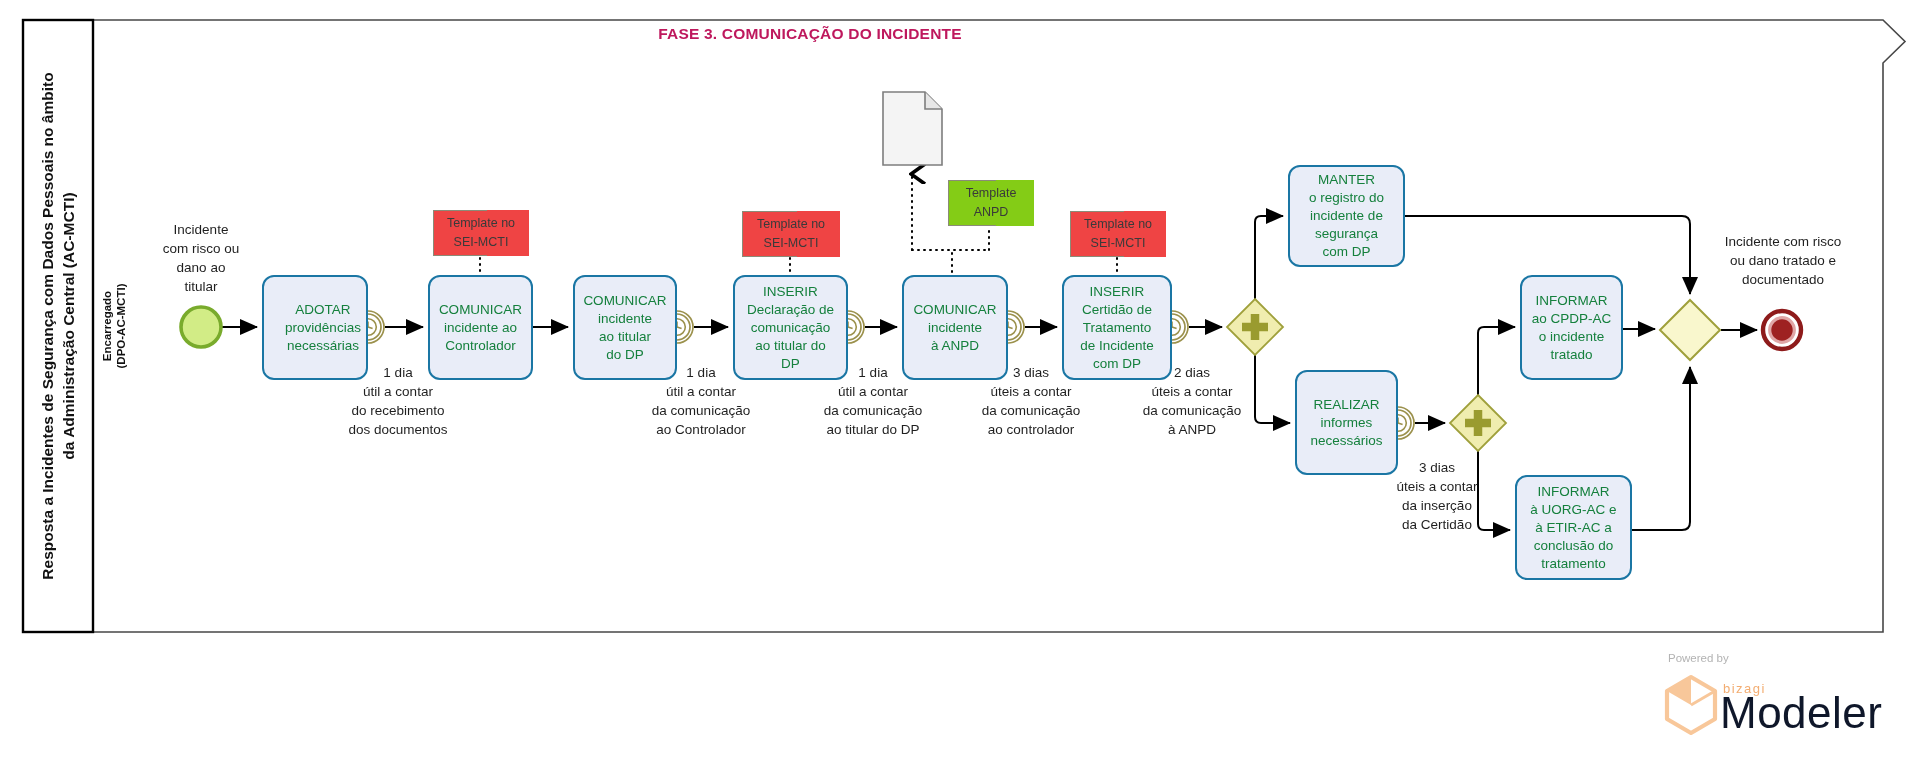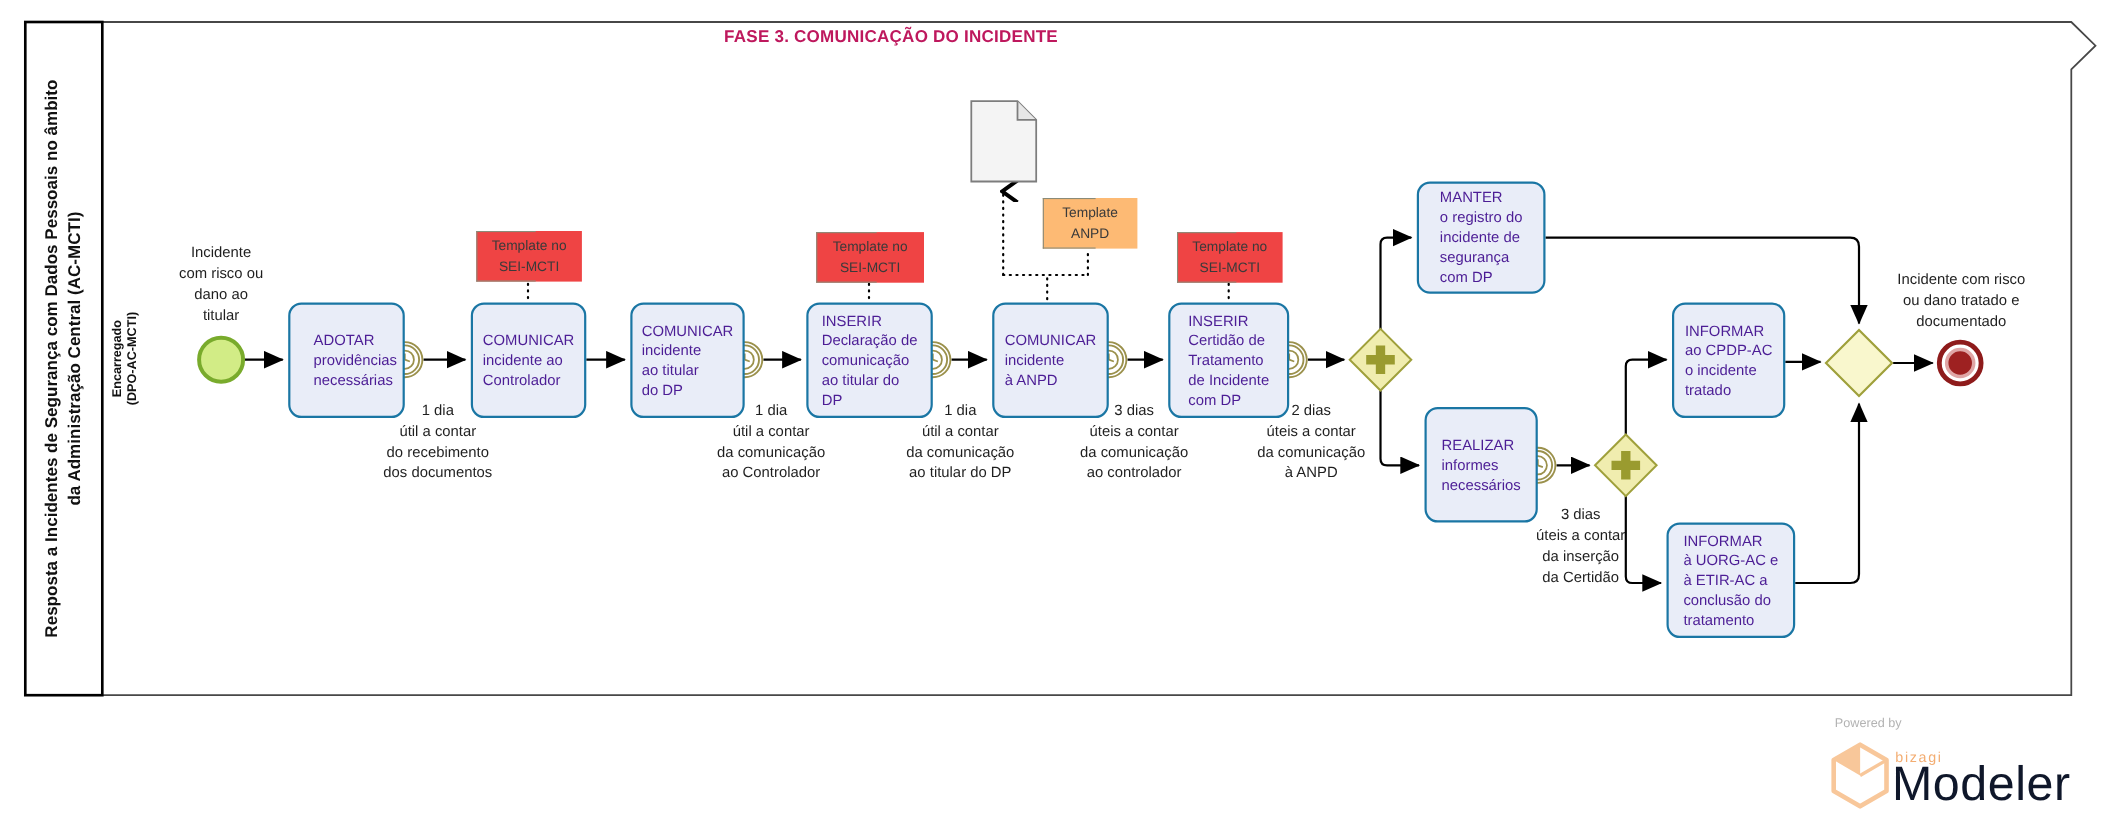--- a/index.html
+++ b/index.html
@@ -7,29 +7,29 @@
           font-family:"Liberation Sans",sans-serif;}
   #wires{position:absolute;left:0;top:0;width:1920px;height:757px;}
   .title{position:absolute;left:460px;top:25px;width:700px;text-align:center;
          font-size:15.5px;font-weight:700;color:#be185d;letter-spacing:.2px;}
   .vtext{position:absolute;transform:rotate(-90deg);transform-origin:center;
          white-space:pre-line;text-align:center;font-weight:700;color:#111;}
   .pool-title{left:-242px;top:305px;width:600px;height:42px;font-size:15.5px;line-height:21px;}
   .lane-title{left:4px;top:312px;width:220px;height:28px;font-size:11.5px;line-height:14px;}
   .task{position:absolute;display:flex;align-items:center;justify-content:center;
         background:#e9edf8;border:2.5px solid #1a76a4;border-radius:12px;
-        font-size:13.5px;line-height:18px;color:#4c1d95;
+        font-size:13.5px;line-height:18px;color:#15803d;text-align:center;
         white-space:pre-line;box-sizing:border-box;}
   .lbl{position:absolute;font-size:13.5px;line-height:19px;color:#1f1f1f;
        text-align:center;white-space:pre-line;}
   .note{position:absolute;display:flex;align-items:center;justify-content:center;
         font-size:12.5px;line-height:19px;color:#3a3a3a;text-align:center;
         white-space:pre-line;box-sizing:border-box;}
   .note-green{background:#ef4444;}
-  .note-tan{background:#fdba74;}
+  .note-tan{background:#84cc16;}
   .note::before{content:"";position:absolute;left:0;top:0;bottom:0;width:55%;
         border:1.5px solid #8b8b78;border-right:none;pointer-events:none;}
   .doc-lbl{position:absolute;left:952px;top:110px;width:240px;text-align:left;
         font-size:13.5px;line-height:21px;color:#2a2a2a;white-space:pre-line;}
   .powered{position:absolute;left:1668px;top:652px;font-size:11.5px;color:#b3b3b3;}
   .brand-small{position:absolute;left:1723px;top:681px;font-size:13px;color:#f3ad72;
         letter-spacing:1.5px;}
   .brand-big{position:absolute;left:1720px;top:688px;font-size:44px;color:#0f172a;
         letter-spacing:.5px;}
 </style>
@@ -155,21 +155,21 @@
 
   <div class="vtext pool-title">Resposta a Incidentes de Segurança com Dados Pessoais no âmbito
 da Administração Central (AC-MCTI)</div>
   <div class="vtext lane-title">Encarregado
 (DPO-AC-MCTI)</div>
 
   <div class="lbl" style="left:121px;top:220px;width:160px;">Incidente
 com risco ou
 dano ao
 titular</div>
-  <div class="lbl" style="left:1693px;top:244px;width:180px;">Incidente com risco
+  <div class="lbl" style="left:1693px;top:232px;width:180px;">Incidente com risco
 ou dano tratado e
 documentado</div>
 
   <div class="task" style="left:262px;top:275px;width:106px;height:105px;padding-left:16px;">ADOTAR
 providências
 necessárias</div>
   <div class="task" style="left:428px;top:275px;width:105px;height:105px;">COMUNICAR
 incidente ao
 Controlador</div>
   <div class="task" style="left:573px;top:275px;width:104px;height:105px;">COMUNICAR

